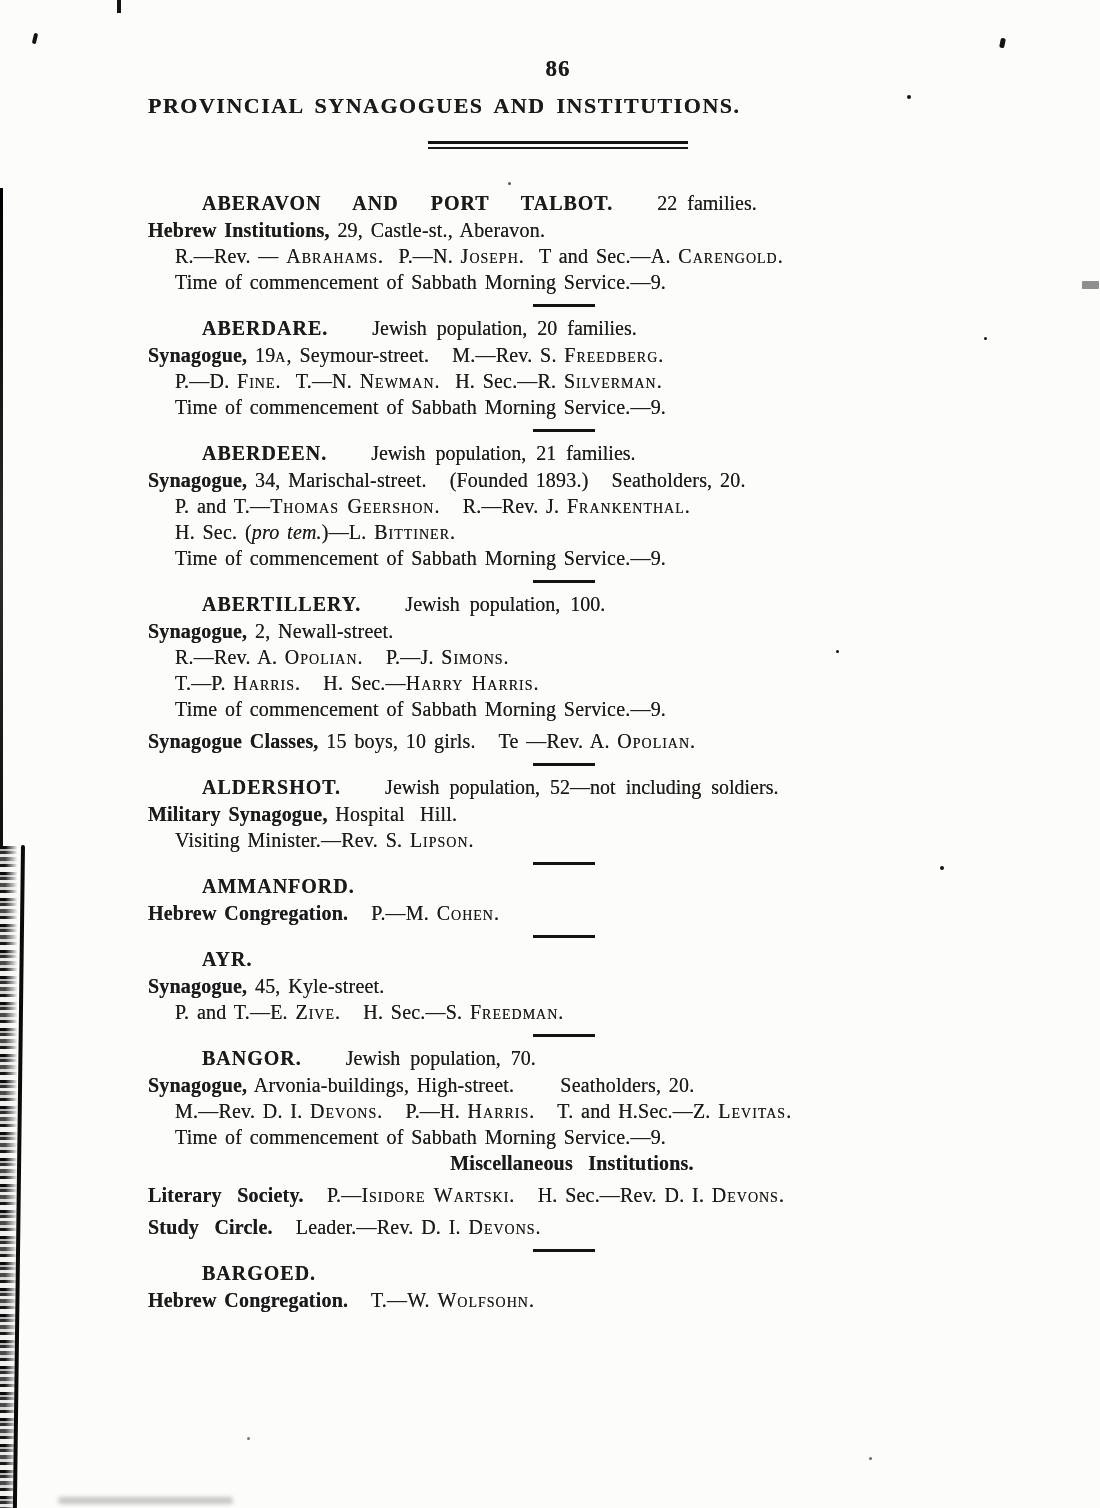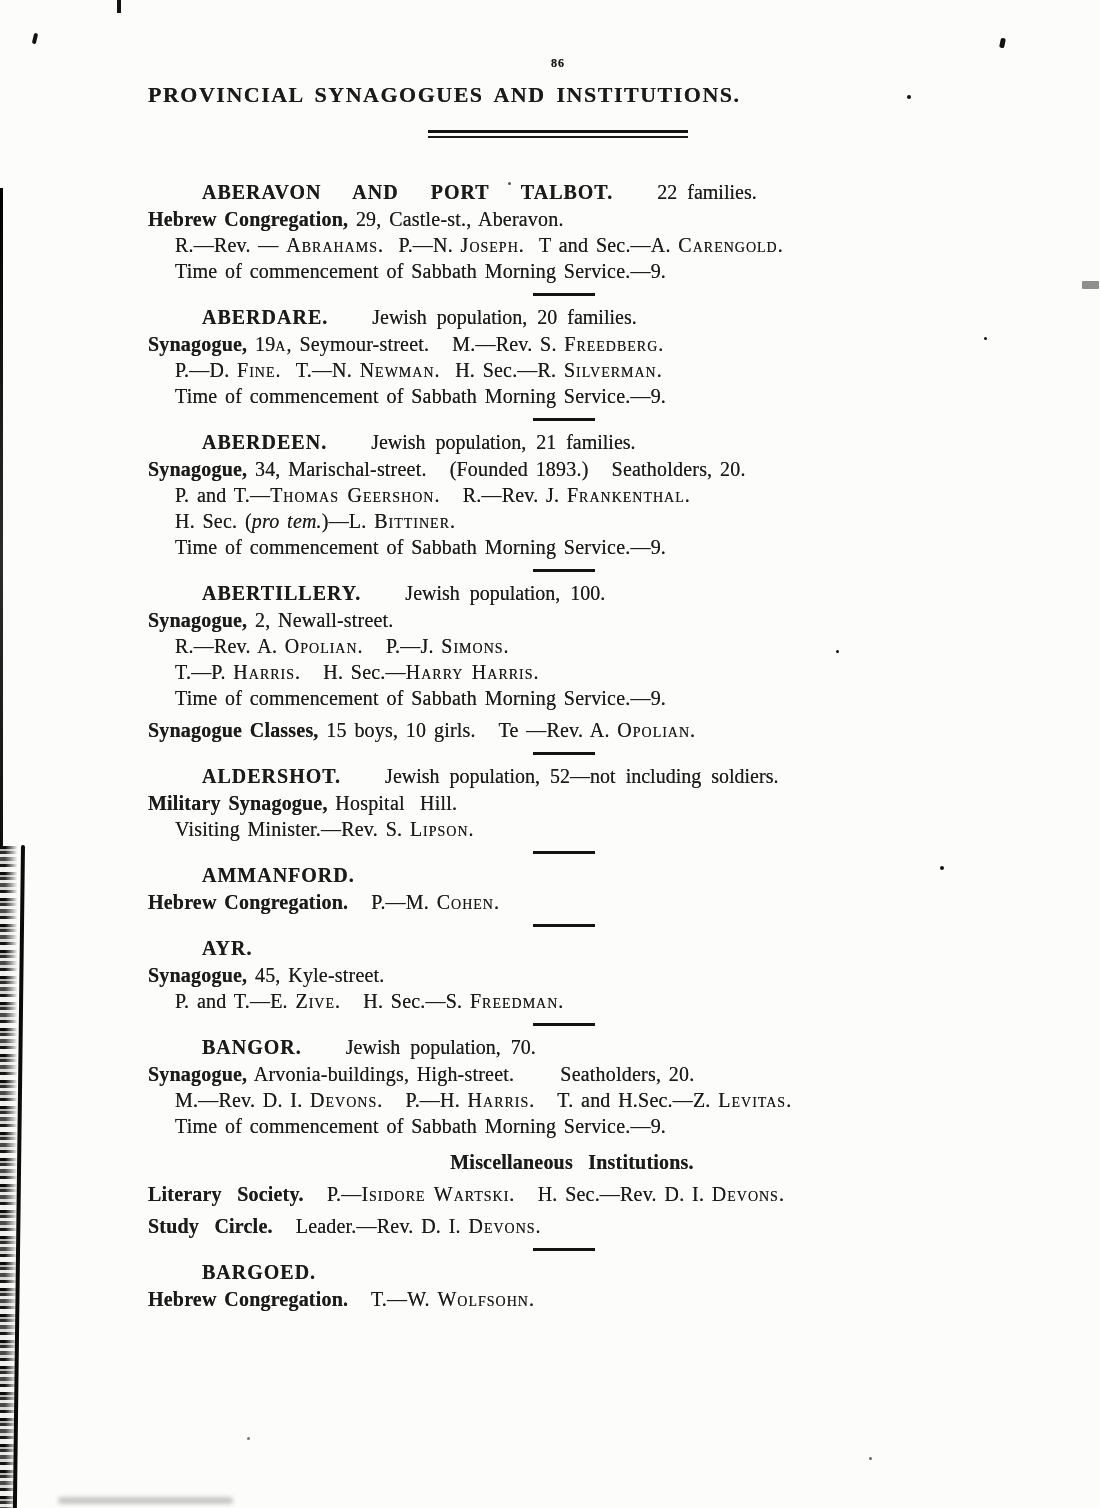--- a/index.html
+++ b/index.html
@@ -15,21 +15,21 @@
   
   .doc {
     position: absolute;
     left: 148px; top: 56px;
     width: 848px;
     text-shadow: 0 0 0.6px rgba(25,25,25,0.75);
   }
   .page-num {
     text-align: center;
     font-weight: bold;
-    font-size: 12px;
+    font-size: 23px;
     letter-spacing: 1px;
     transform: translateX(-14px);
   }
   .title {
     margin-top: 11px;
     text-align: left;
     font-weight: bold;
     font-size: 22px;
     letter-spacing: 1.5px;
     word-spacing: 4px;
@@ -67,21 +67,21 @@
 
   .line {
     font-size: 20px;
     line-height: 26px;
     white-space: pre-wrap;
     word-spacing: 2.5px;
     letter-spacing: 0.2px;
   }
   .line.ind { padding-left: 27px; }
   .line.gap { margin-top: 6px; }
-  .line.center { text-align: center; margin-top: 10px; margin-bottom: 2px; }
+  .line.center { text-align: center; margin-bottom: 2px; }
   .b  { font-weight: bold; }
   .sc { font-variant: small-caps; letter-spacing: 1px; }
   .it { font-style: italic; }
 
   .divider {
     width: 62px; height: 3px;
     background: #131313;
     margin: 9px auto 7px;
     transform: translateX(-8px);
   }
@@ -150,21 +150,21 @@
   <div class="art" style="left:1082px;top:281px;width:17px;height:8px;background:#8f8f8f;border-radius:1px"></div>
 </div>
 
 <div class="doc">
   <div class="page-num">86</div>
   <div class="title">PROVINCIAL SYNAGOGUES AND INSTITUTIONS.</div>
   <div class="title-rule"></div>
   <div class="sections">
       <section class="section">
         <div class="sec-head"><span class="hd-name">ABERAVON  AND  PORT  TALBOT.</span><span class="hd-tail">22 families.</span></div>
-        <div class="line"><span class="b">Hebrew Congregation,</span><span> 29, Castle-st., Aberavon.</span></div>
+        <div class="line"><span class="b">Hebrew Institutions,</span><span> 29, Castle-st., Aberavon.</span></div>
         <div class="line ind"><span>R.—Rev. — </span><span class="sc">Abrahams</span><span>.  P.—N. </span><span class="sc">Joseph</span><span>.  T and Sec.—A. </span><span class="sc">Carengold</span><span>.</span></div>
         <div class="line ind"><span>Time of commencement of Sabbath Morning Service.—9.</span></div>
         <div class="divider"></div>
       </section>
       <section class="section">
         <div class="sec-head"><span class="hd-name">ABERDARE.</span><span class="hd-tail">Jewish population, 20 families.</span></div>
         <div class="line"><span class="b">Synagogue,</span><span> 19</span><span class="sc">a</span><span>, Seymour-street.   M.—Rev. S. </span><span class="sc">Freedberg</span><span>.</span></div>
         <div class="line ind"><span>P.—D. </span><span class="sc">Fine</span><span>.  T.—N. </span><span class="sc">Newman</span><span>.  H. Sec.—R. </span><span class="sc">Silverman</span><span>.</span></div>
         <div class="line ind"><span>Time of commencement of Sabbath Morning Service.—9.</span></div>
         <div class="divider"></div>

